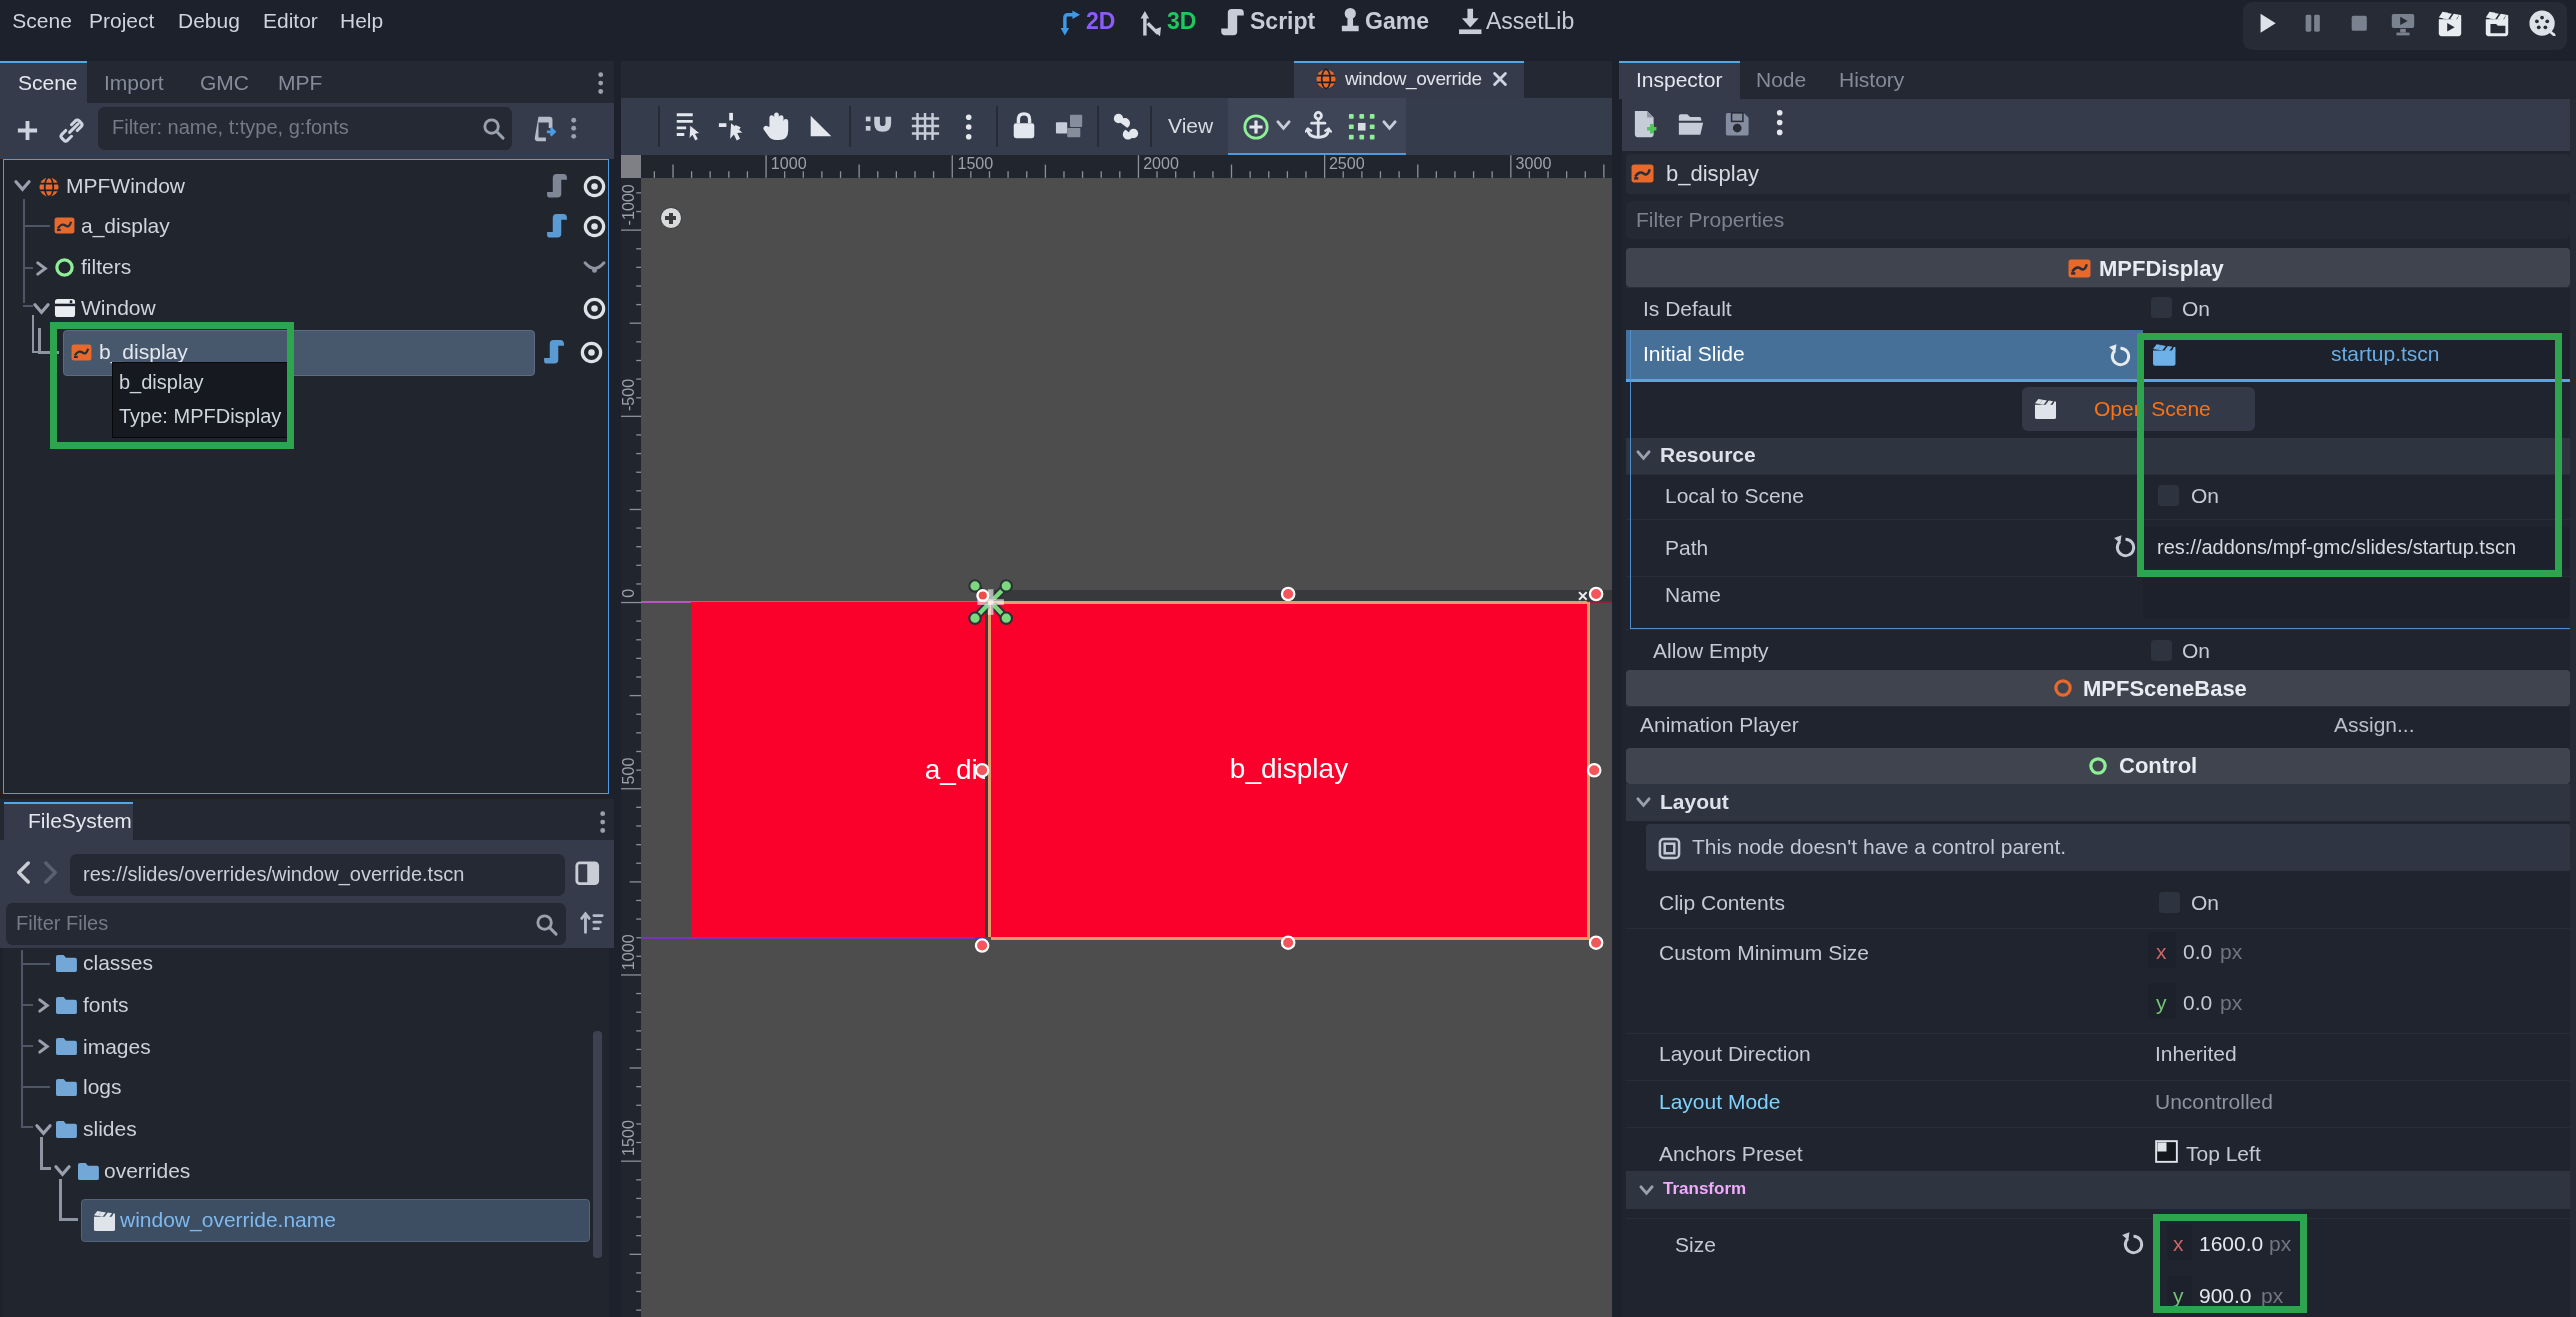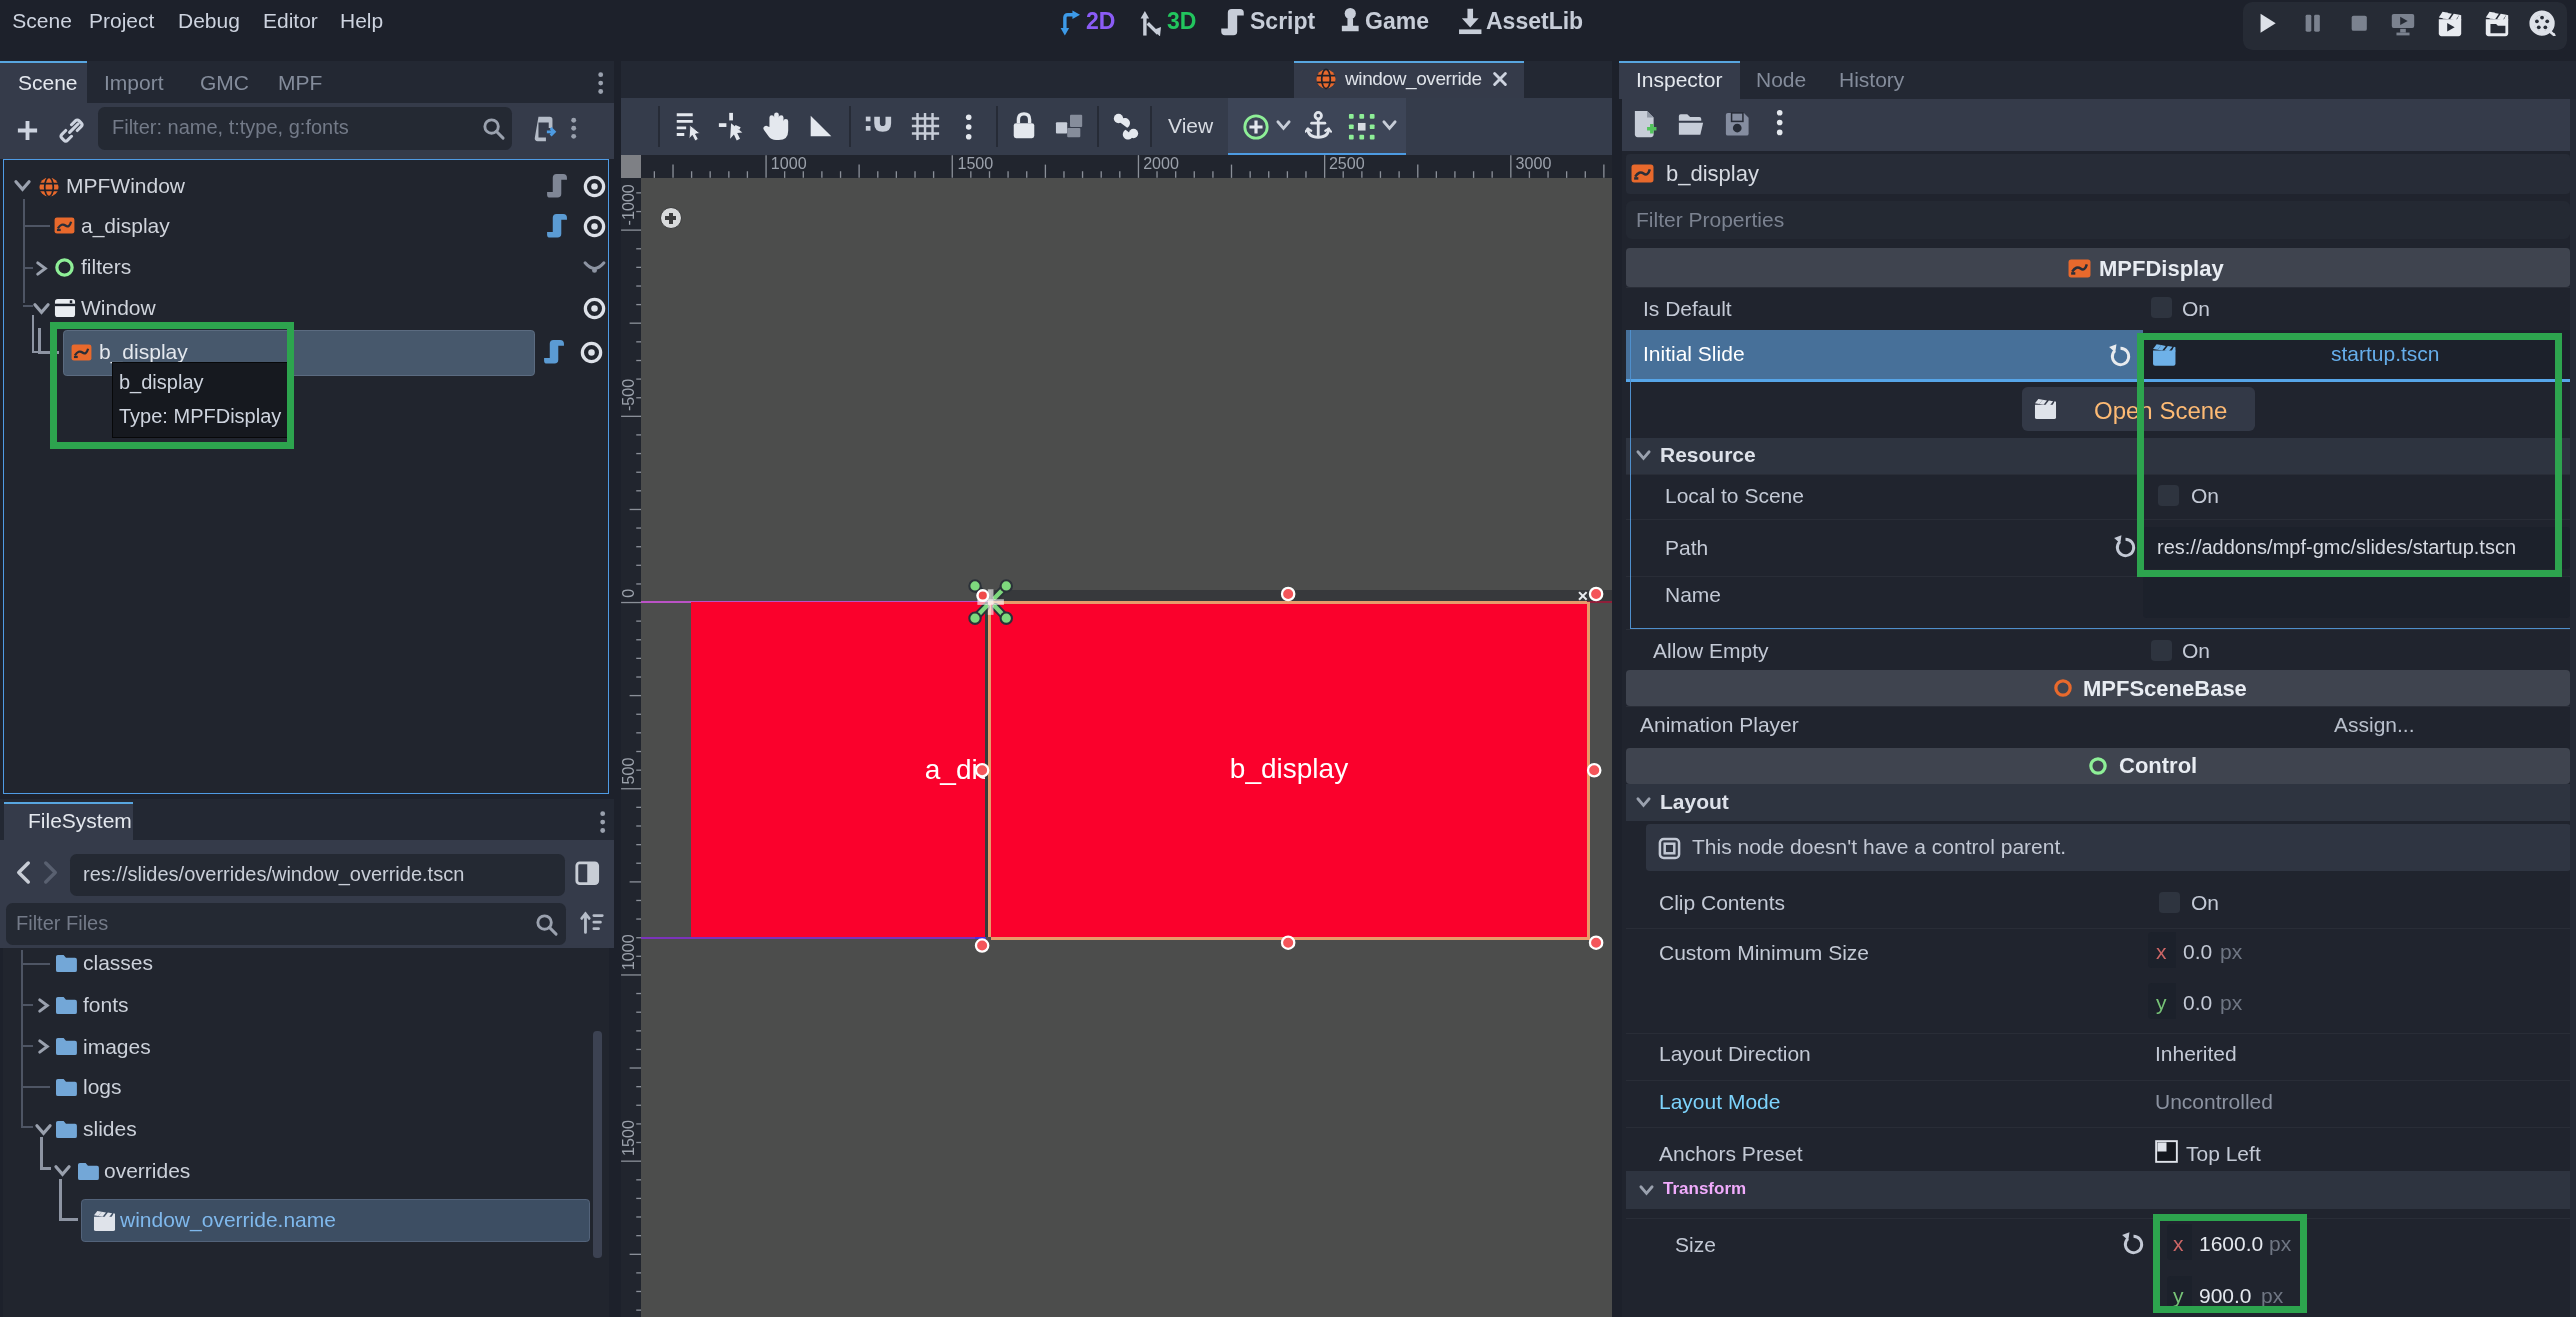--- a/index.html
+++ b/index.html
@@ -47,21 +47,21 @@
     <circle cx="14" cy="7" r="6" fill="#c7cdd8"></circle>
     <path d="M11 12 h6 v8 h6 v6 H5 v-6 h6 z" fill="#c7cdd8"></path>
   </svg>
   <div class="txt" style="left:1365px;top:7.6px;font-size:23px;font-weight:bold;color:#c7cdd8;">Game</div>
   <svg class="abs" style="left:1457px;top:6.6px;" width="26.5" height="28" viewBox="0 0 28 30">
     <g fill="#c7cdd8">
           <path d="M11 2 h6 v10 h6 l-9 10 -9 -10 h6 z"></path>
           <path d="M2 24 h24 v5 h-24 z"></path>
         </g>
   </svg>
-  <div class="txt" style="left:1486px;top:7.6px;font-size:23px;font-weight:bold;color:#c7cdd8;">AssetLib</div>
+  <div class="txt" style="left:1486px;top:7.6px;font-size:23px;font-weight:normal;color:#c7cdd8;">AssetLib</div>
 
   <div class="abs" style="left:2243px;top:1.9px;width:324px;height:48px;background:#262b35;border-radius:9.5px;"></div>
   <svg class="abs" style="left:2253px;top:10.4px;" width="26.5" height="26.5" viewBox="0 0 28 28">
     <path d="M8 4 L24 14 L8 24 z" fill="#dde1e8"></path>
   </svg>
   <svg class="abs" style="left:2299px;top:10.4px;" width="26.5" height="26.5" viewBox="0 0 28 28">
     <rect x="7" y="5" width="6" height="18" rx="1.5" fill="#7b828f"></rect>
         <rect x="16" y="5" width="6" height="18" rx="1.5" fill="#7b828f"></rect>
   </svg>
   <svg class="abs" style="left:2346px;top:10.4px;" width="26.5" height="26.5" viewBox="0 0 28 28">
@@ -741,21 +741,21 @@
 <div class="abs" style="left:2022px;top:387px;width:233px;height:44px;background:#333947;border-radius:5.7px;"></div>
 <svg class="abs" style="left:2033px;top:398px;" width="25" height="22" viewBox="0 0 26 23">
   <g fill="#dfe3ea">
         <path d="M2 7 h22 v13 q0 2 -2 2 H4 q-2 0 -2 -2 z"></path>
         <path d="M2 5.5 l3.5 -4.5 4.5 .8 -3.5 4.5 z"></path>
         <path d="M10 1.8 l4.5 .8 -3.5 4.5 -4.5 -.8 z"></path>
         <path d="M16.5 2.6 l4.5 .8 -3.5 4.5 -4.5 -.8 z"></path>
         <path d="M22.5 3.5 l1.5 .3 V8 h-4 z"></path>
       </g>
 </svg>
-<div class="txt" style="left:2094px;top:397px;font-size:24px;color:#fdba74;">Open Scene</div>
+<div class="txt" style="left:2094px;top:397px;font-size:21px;color:#f97316;">Open Scene</div>
 
 <div class="abs" style="left:1626px;top:438px;width:945px;height:36px;background:#2e3440;"></div>
 <svg class="abs" style="left:1635px;top:448px;" width="17" height="15" viewBox="0 0 18 16">
       <path d="M3 4 L9 11 L15 4" stroke="#9aa1ae" stroke-width="3" fill="none" stroke-linecap="round"></path>
     </svg>
 <div class="txt" style="left:1660px;top:443px;font-size:21px;font-weight:bold;color:#dde1e9;">Resource</div>
 
 <div class="txt" style="left:1665px;top:484px;font-size:21px;color:#c3c9d5;">Local to Scene</div>
 <div class="abs cb" style="left:2158px;top:485px;"></div>
 <div class="txt" style="left:2191px;top:484px;font-size:21px;color:#c3c9d5;">On</div>

